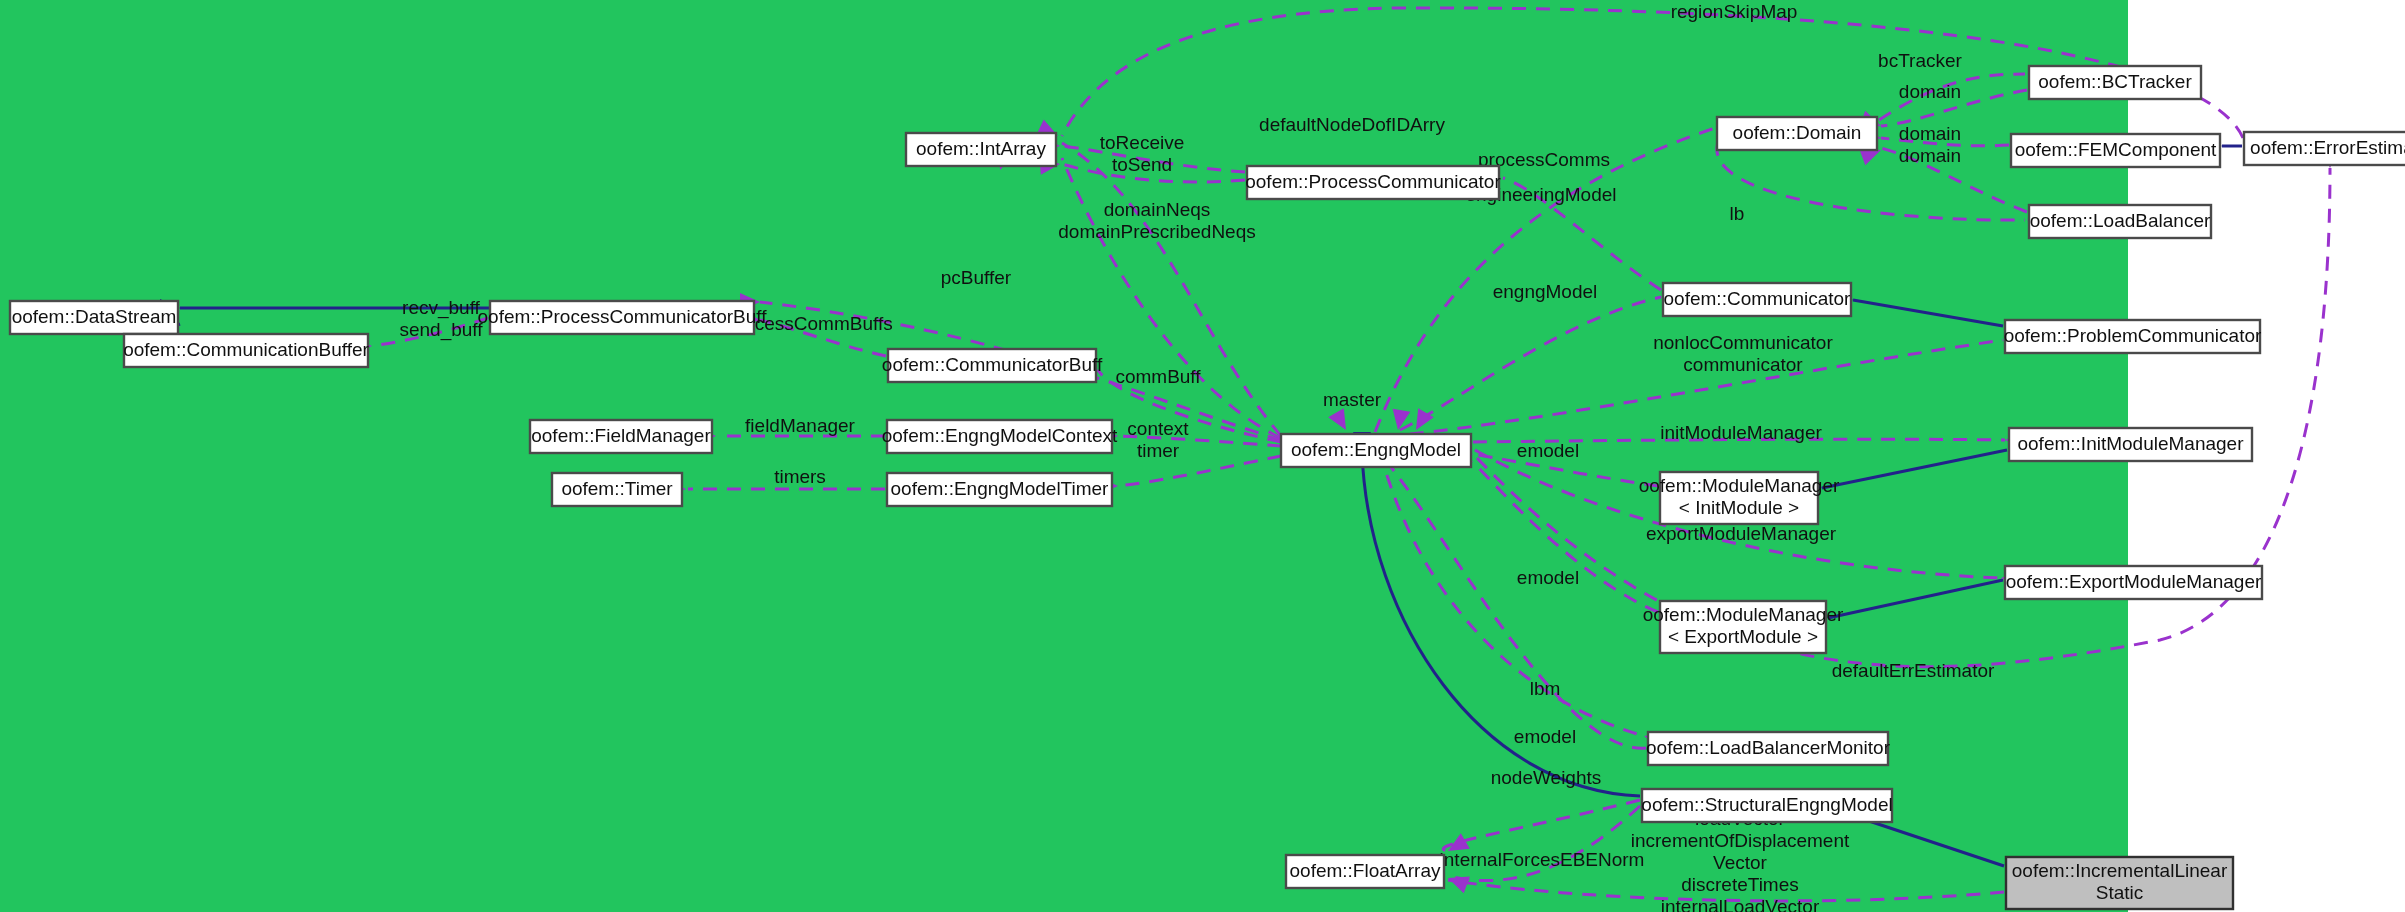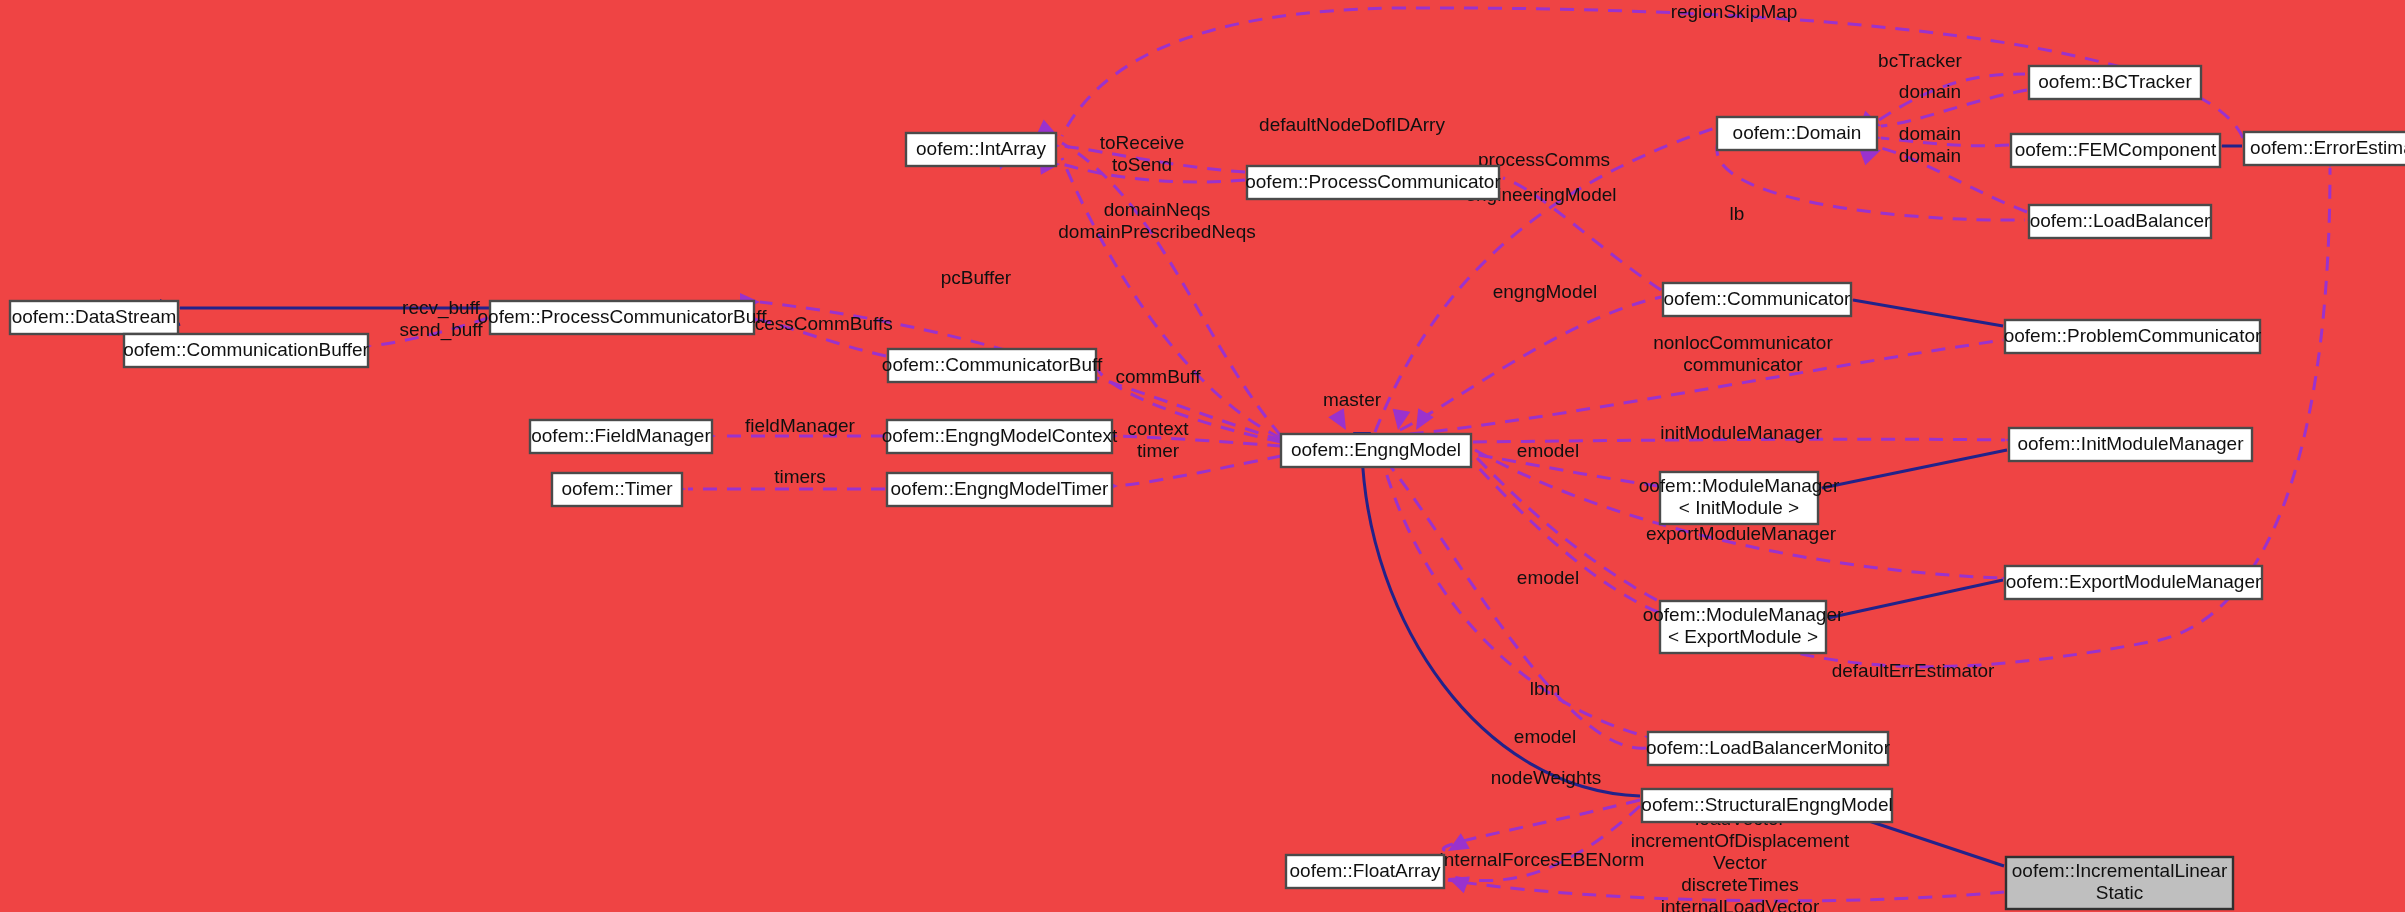--- a/index.html
+++ b/index.html
@@ -8,23 +8,23 @@
     background: #ffffff;
   }
   body {
     width: 2405px;
     height: 912px;
     font-family: "Liberation Sans", sans-serif;
     overflow: hidden;
   }
   #diagram-root {
     position: relative;
-    width: 2405px;
+    width: 2128px;
     height: 912px;
-    background: #ef4444;
+    background: #22c55e;
   }
   svg#graph {
     position: absolute;
     left: 0;
     top: 0;
     width: 2405px;
     height: 912px;
     display: block;
   }
   .edge-path {

